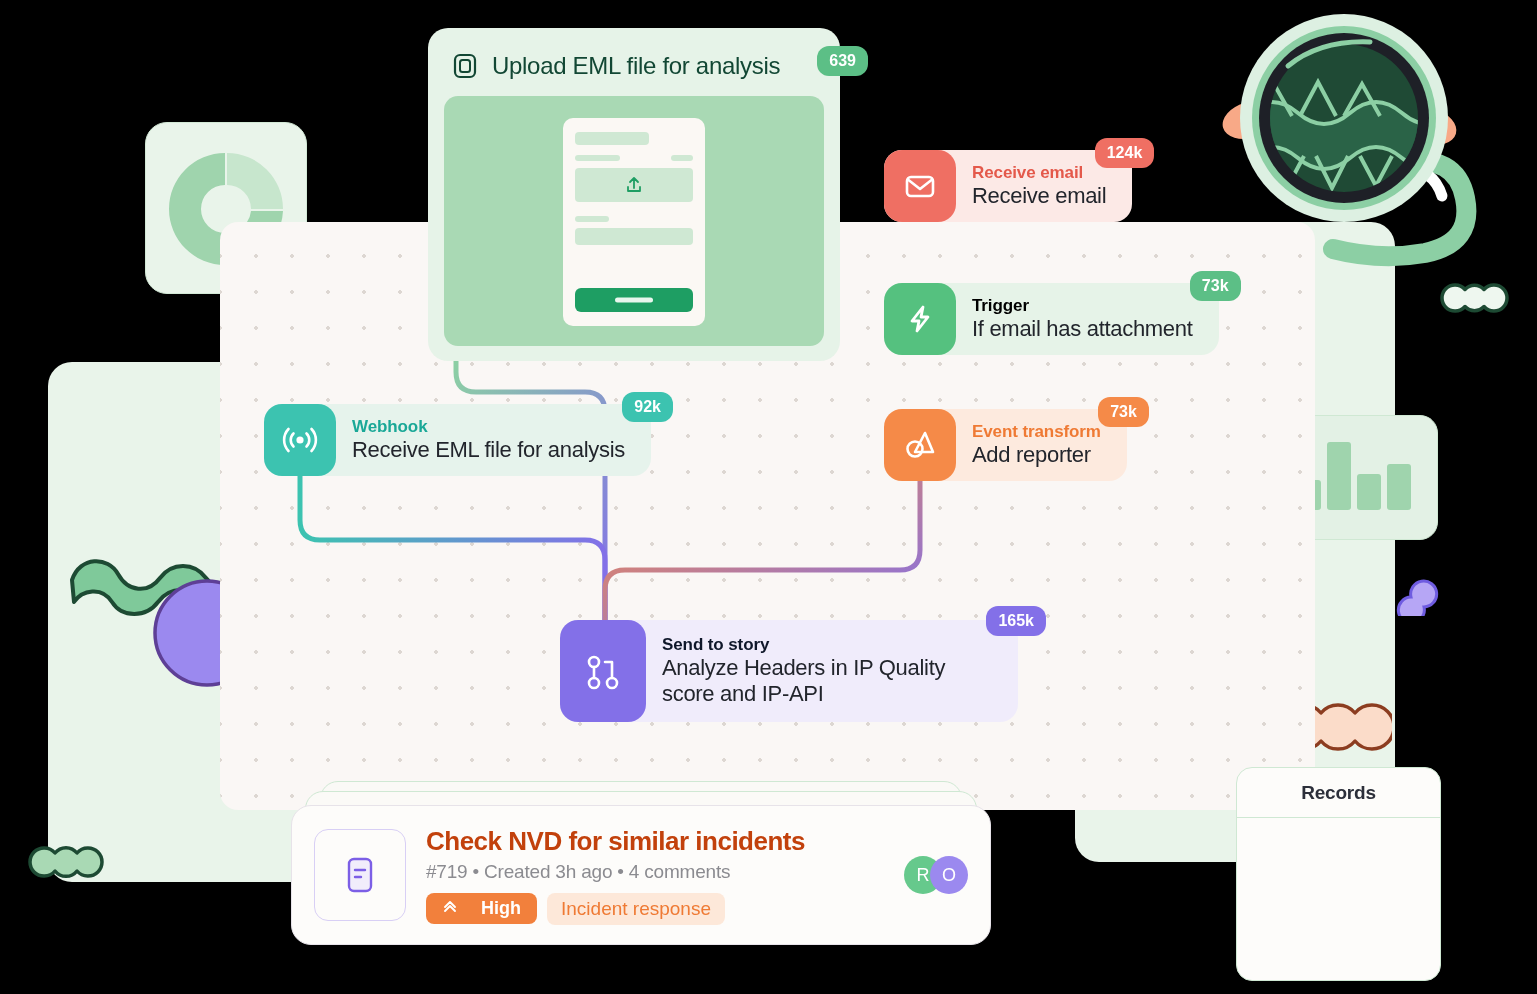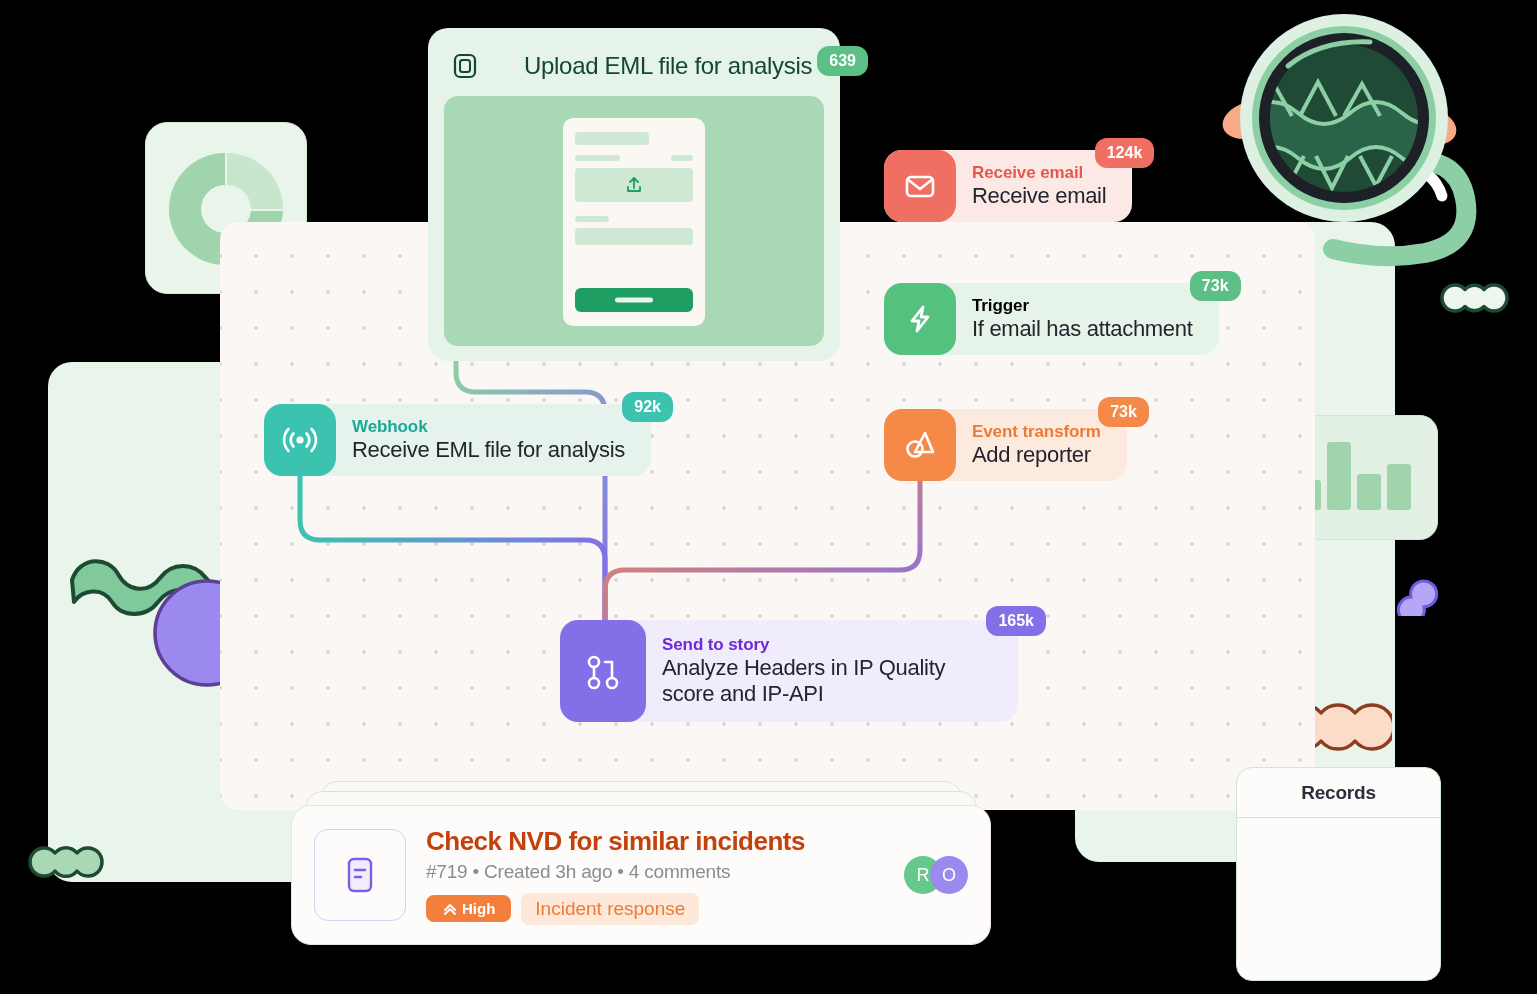--- a/index.html
+++ b/index.html
@@ -54,21 +54,20 @@
     background: #e6f3e8;
     border-radius: 20px;
   }
   .upload-head {
     display: flex; align-items: center; gap: 14px;
     padding: 24px 0 0 24px;
   }
   .upload-title {
     font-size: 24px; font-weight: 500; color: #124734;
     letter-spacing: -0.3px;
-    margin-left: 32px;
   }
   .upload-body {
     position: absolute; left: 16px; top: 68px;
     width: 380px; height: 250px;
     background: #a9d9b4; border-radius: 14px;
   }
   .mock-sheet {
     position: absolute; left: 50%; transform: translateX(-50%);
     top: 22px; width: 142px; height: 208px;
     background: #fbf8f4; border-radius: 10px;
@@ -116,21 +115,21 @@
   .n-trigger   { left: 884px; top: 283px; background: #e6f3e8; }
   .n-trigger .node-icon { background: #55c17f; }
   .n-trigger .node-kicker { color: #000000; }
 
   .n-transform { left: 884px; top: 409px; background: #fdeade; }
   .n-transform .node-icon { background: #f58a48; }
   .n-transform .node-kicker { color: #ef7a34; }
 
   .n-story     { left: 560px; top: 620px; background: #f0ecfb; }
   .n-story .node-icon { background: #8370e8; width: 86px; flex-basis: 86px; height: 102px; }
-  .n-story .node-kicker { color: #6d28d9; }
+  .n-story .node-kicker { color: #0f172a; }
 
   
   .stack-2 {
     position: absolute; left: 320px; top: 781px;
     width: 642px; height: 60px;
     background: #faf9f6; border: 1.5px solid #cfe8d3; border-radius: 18px;
   }
   .stack-1 {
     position: absolute; left: 305px; top: 791px;
     width: 672px; height: 60px;
@@ -146,22 +145,22 @@
   }
   .inc-thumb {
     width: 92px; height: 92px; flex: 0 0 92px;
     border: 1.5px solid #d8cff5; border-radius: 14px;
     display: flex; align-items: center; justify-content: center;
   }
   .inc-title { font-size: 26px; font-weight: 700; color: #c2410c; letter-spacing: -0.5px; }
   .inc-meta { font-size: 19px; color: #8b8b90; margin-top: 4px; letter-spacing: -0.2px; }
   .inc-tags { display: flex; gap: 10px; margin-top: 10px; align-items: center; }
   .tag-high {
-    background: #f2803c; color: #ffffff; font-size: 15px; font-weight: 700;
-    padding: 5px 16px; border-radius: 8px; display: flex; align-items: flex-end; gap: 4px;
+    background: #f2803c; color: #ffffff; font-size: 18px; font-weight: 700;
+    padding: 5px 16px; border-radius: 8px; display: flex; align-items: flex-start; gap: 23px;
   }
   .tag-ir {
     background: #fde8d9; color: #ef7a34; font-size: 19px; font-weight: 500;
     padding: 5px 14px; border-radius: 8px;
   }
   .avatars { margin-left: auto; display: flex; align-items: center; }
   .av {
     width: 38px; height: 38px; border-radius: 50%;
     display: flex; align-items: center; justify-content: center;
     color: #fff; font-size: 18px; font-weight: 500;

